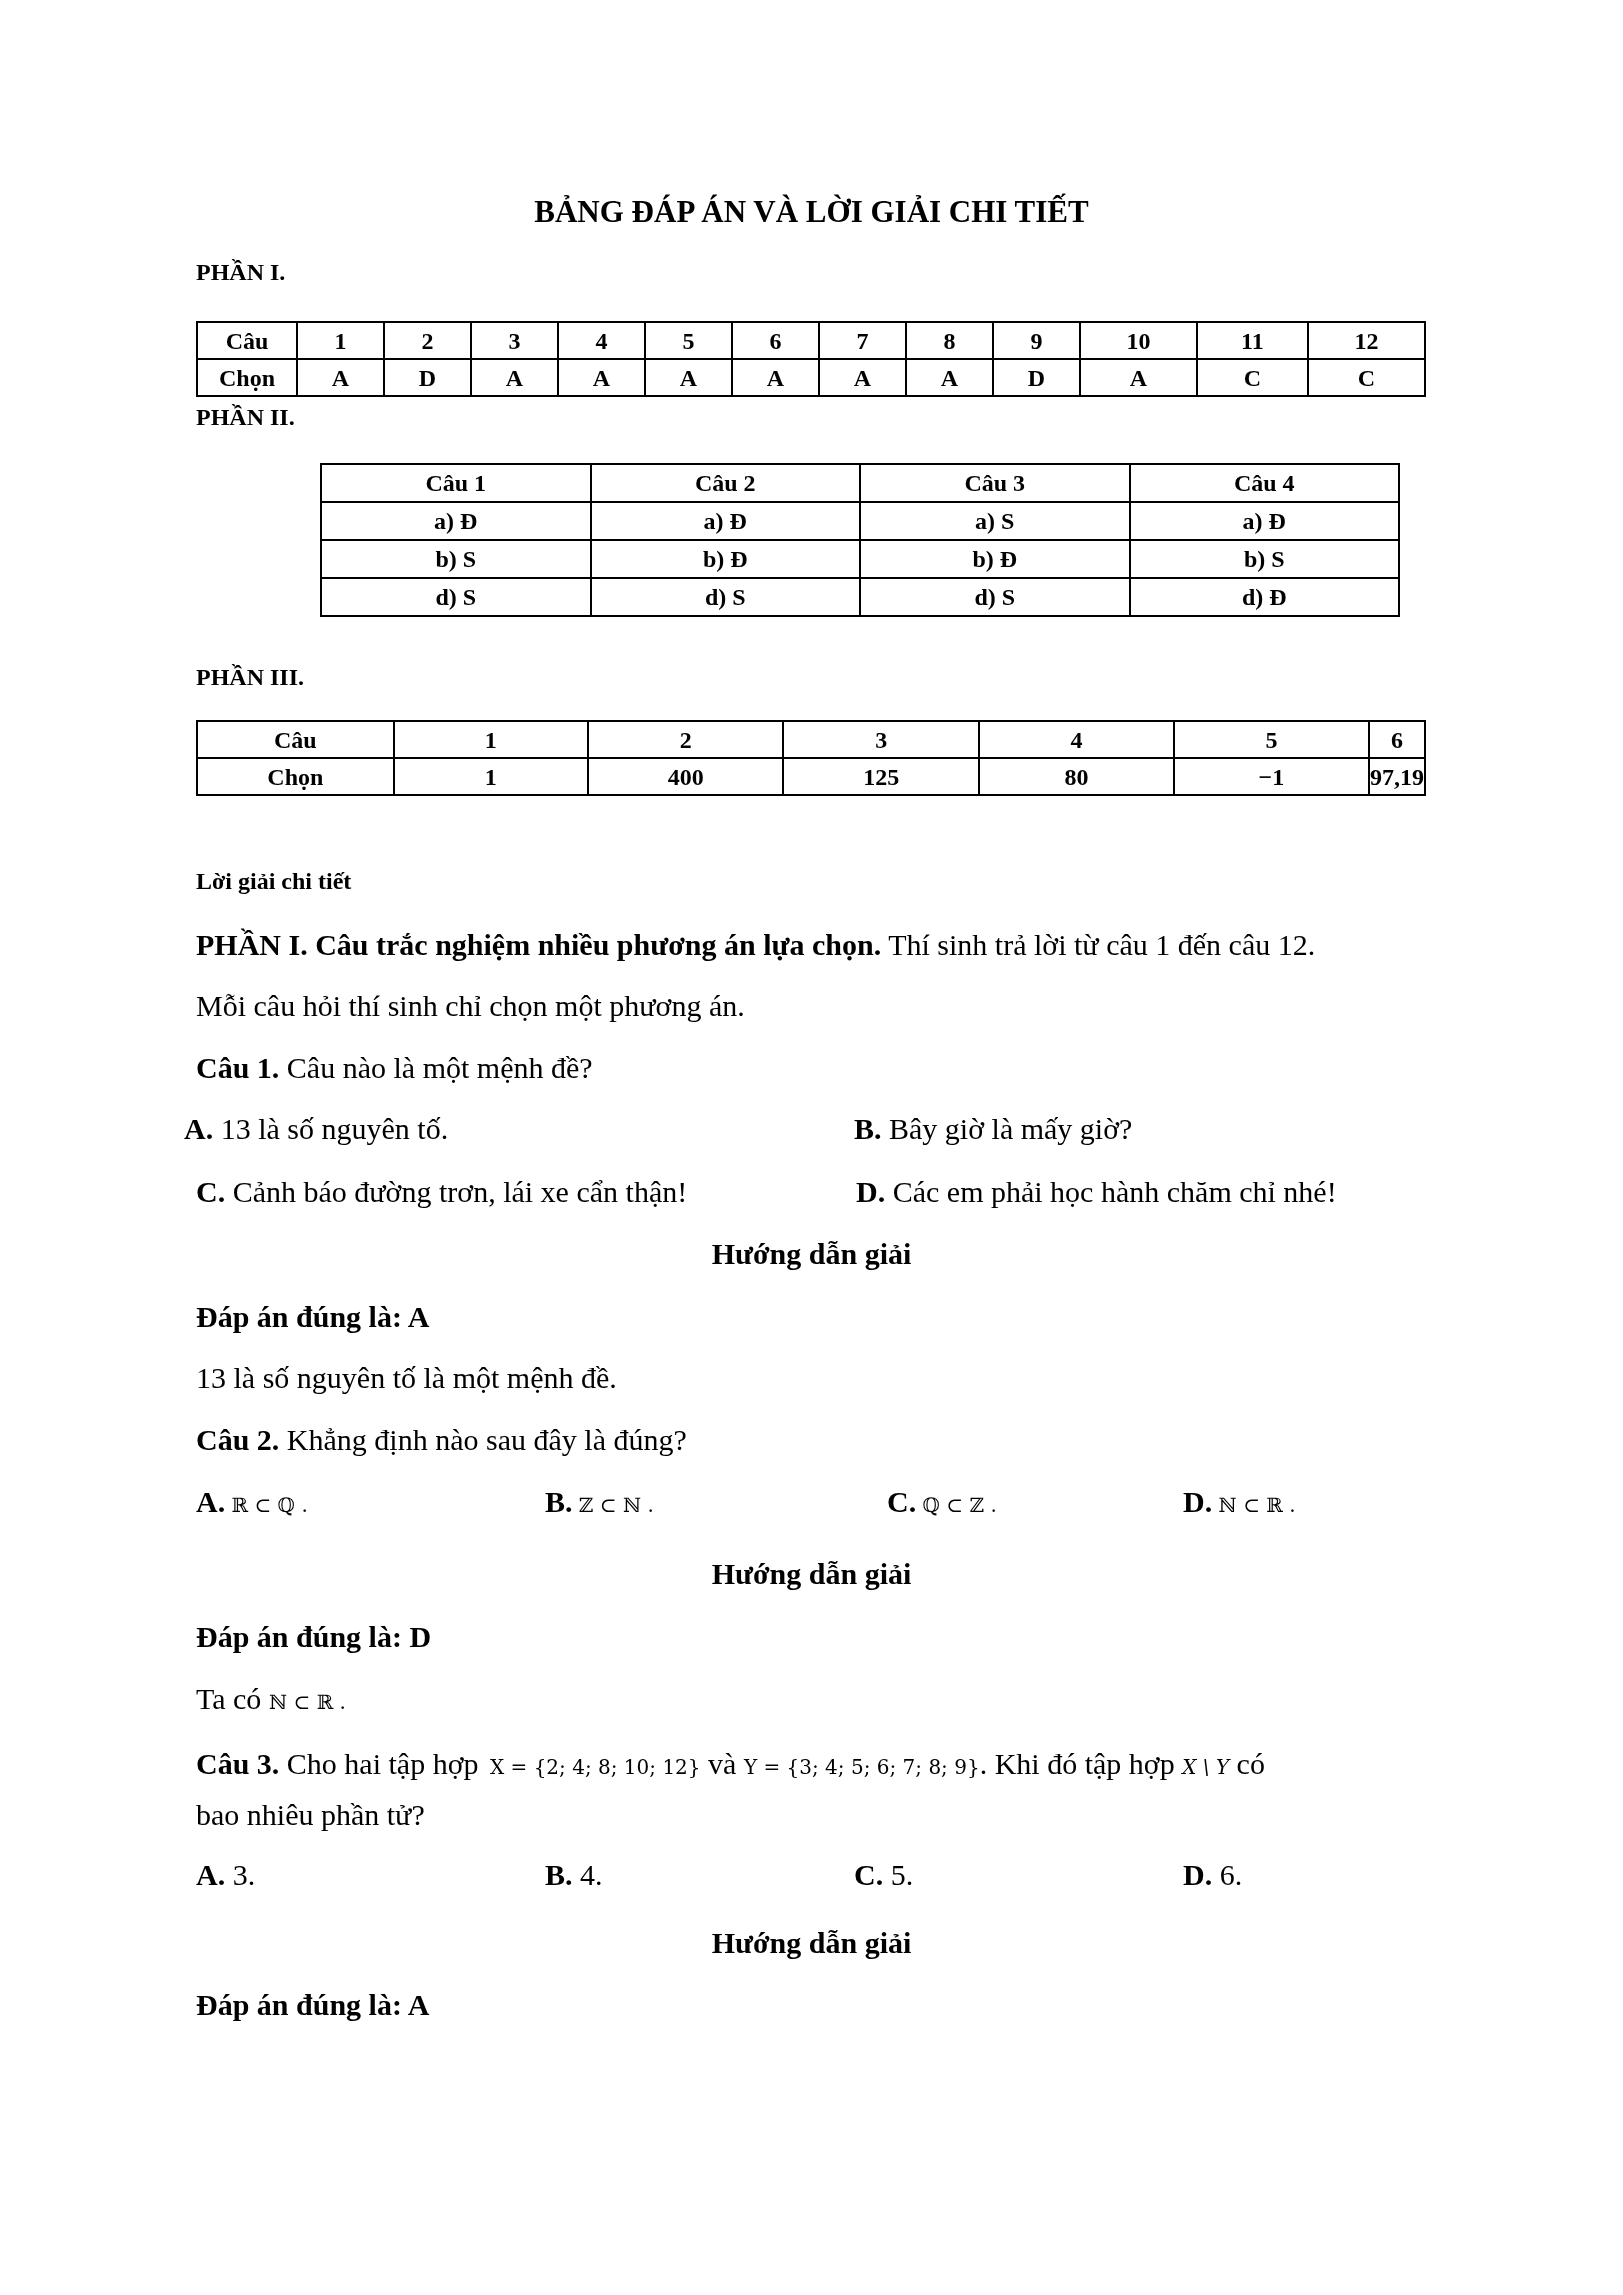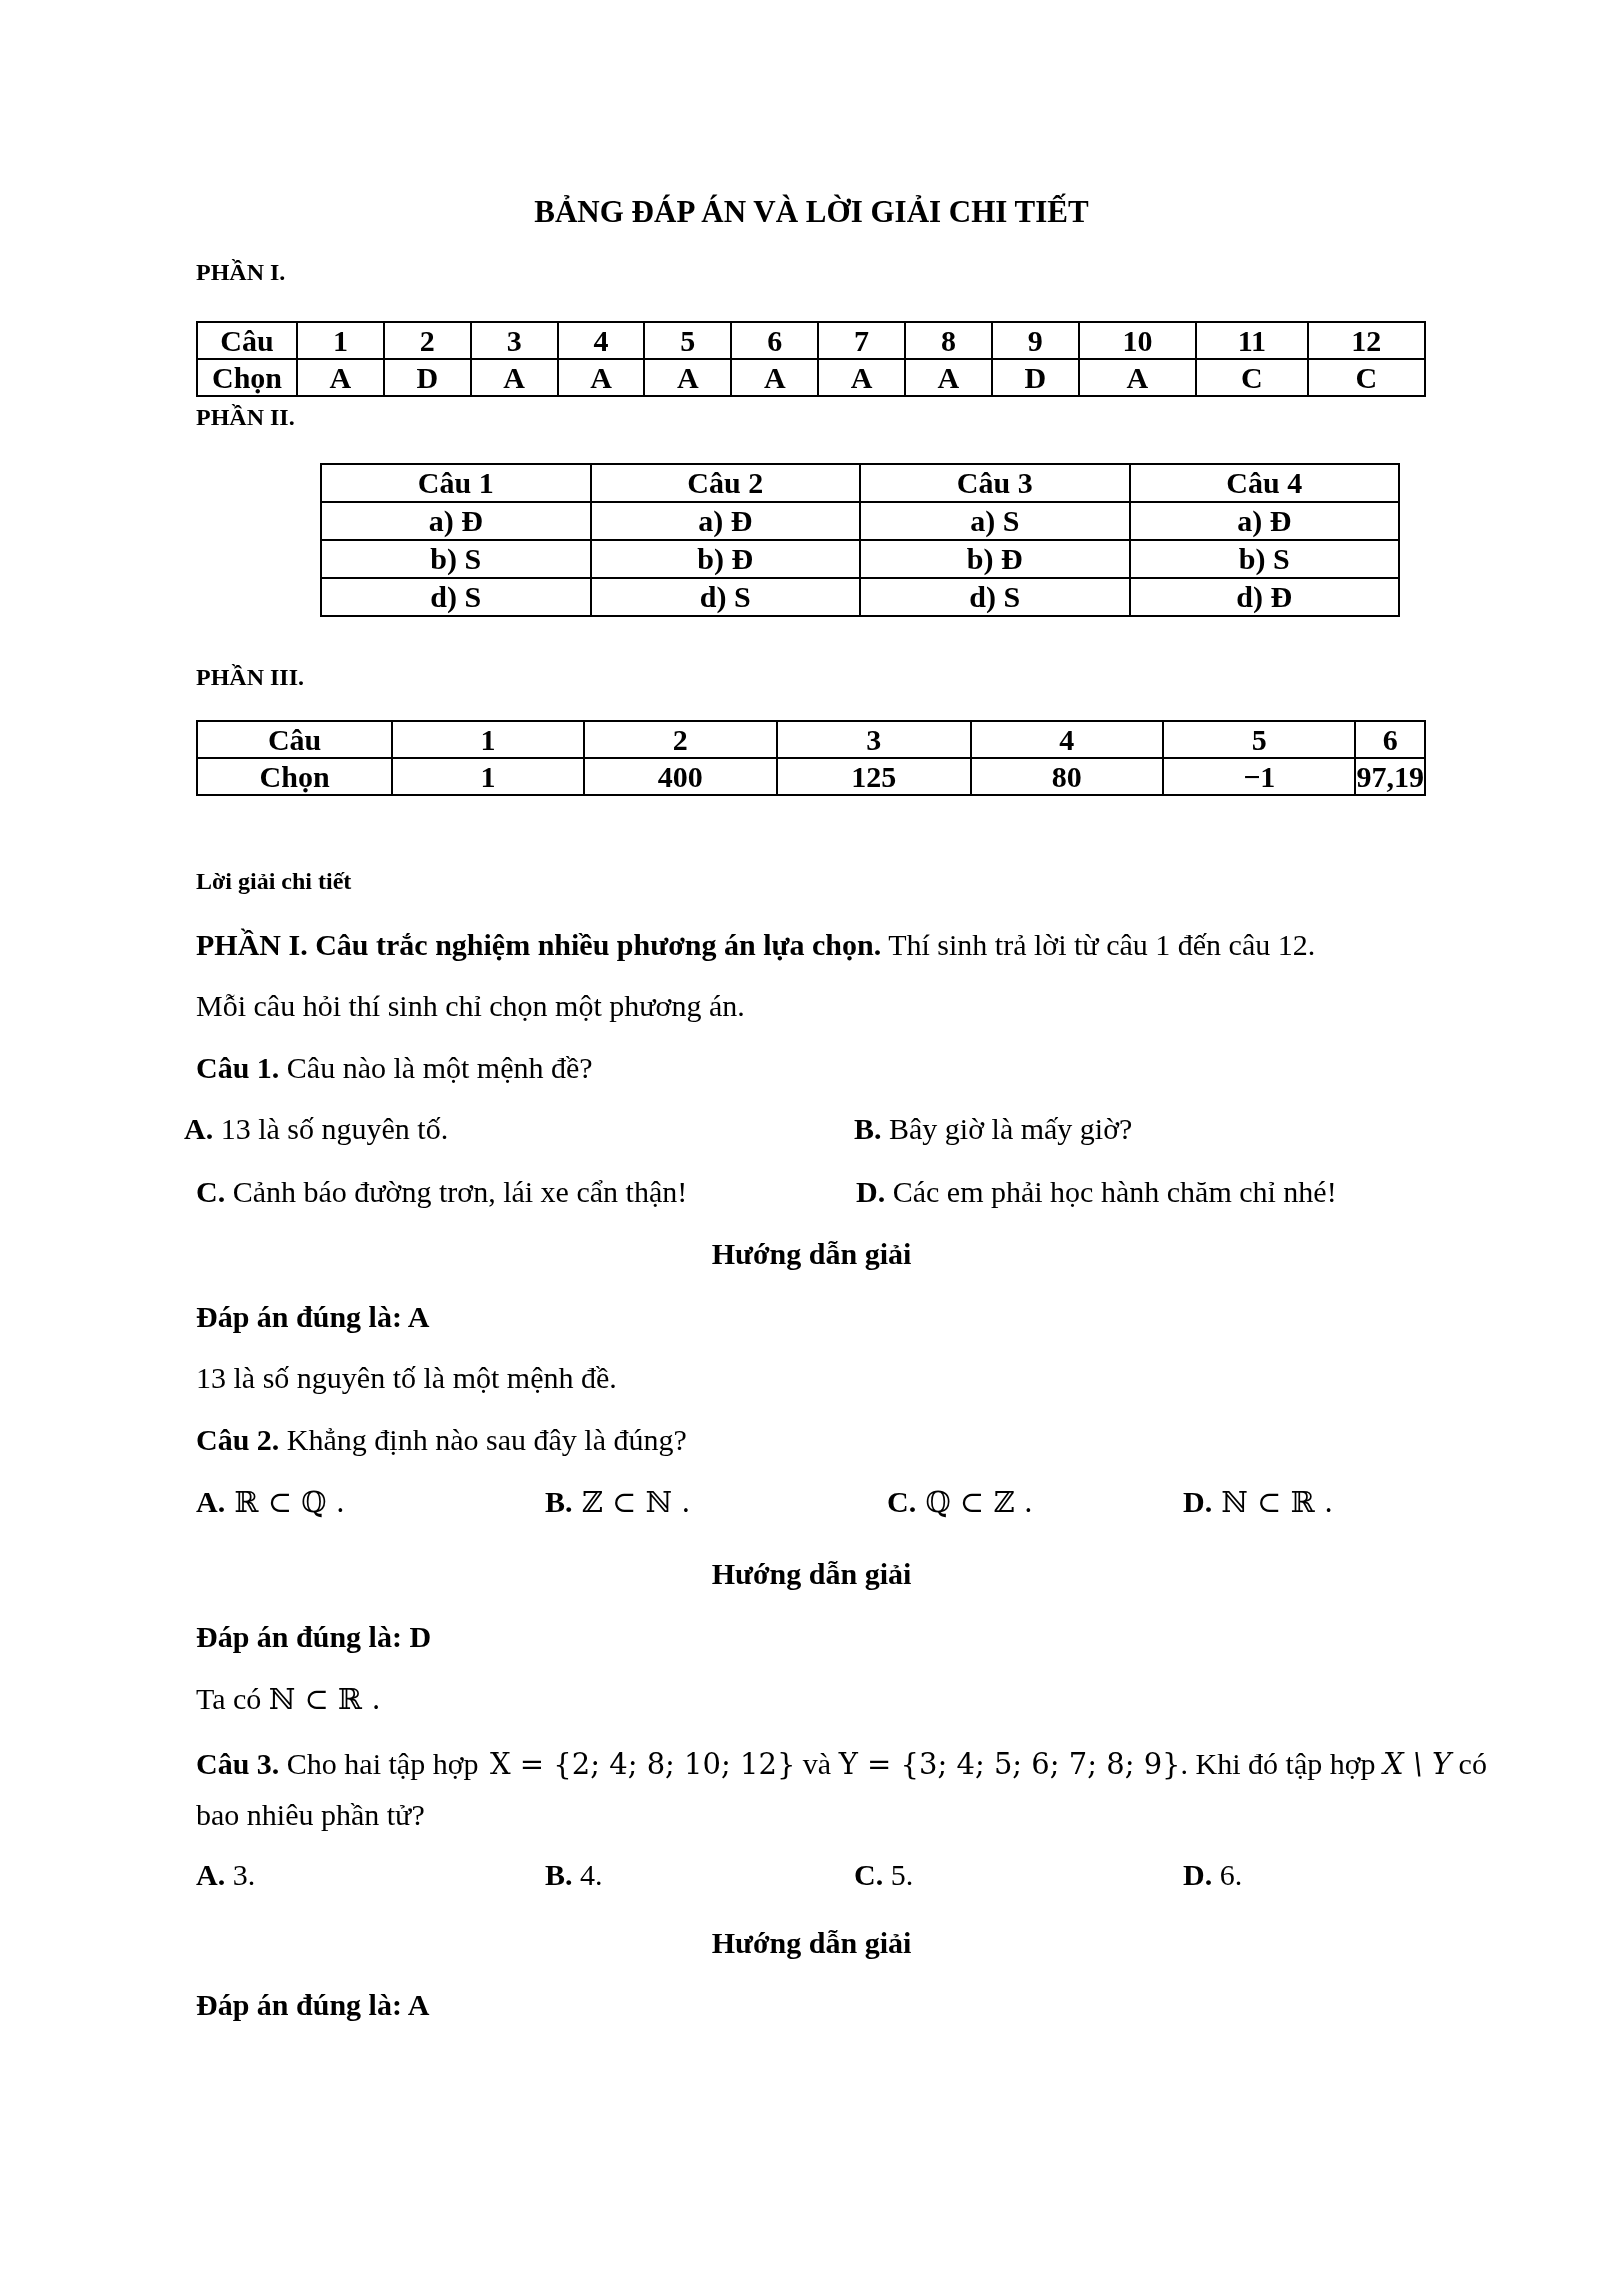--- a/index.html
+++ b/index.html
@@ -10,37 +10,37 @@
       font-size: 30px;
     }
     .abs { position: absolute; white-space: nowrap; }
     .b { font-weight: bold; }
     .center { text-align: center; }
     .title { left: 0; width: 1623px; top: 194px; font-size: 31px; font-weight: bold; text-align: center; }
     .heading { left: 196px; font-weight: bold; font-size: 24px; }
 
     table.ans {
       position: absolute; border-collapse: collapse;
-      font-weight: bold; font-size: 30px; text-align: center;
+      font-weight: bold; font-size: 24px; text-align: center;
     }
     table.ans td {
       border: 2px solid #000; padding: 0; line-height: 1;
       vertical-align: middle;
     }
     #t1 { left: 196px; top: 321px; width: 1230px; }
     #t1 td { height: 35px; }
     #t1 td.lbl { width: 98px; }
     #t2 { left: 320px; top: 463px; width: 1080px; }
     #t2 td { height: 36px; width: 25%; }
     #t3 { left: 196px; top: 720px; width: 1230px; }
     #t3 td { height: 35px; width: 16.66%; }
 
     .para { left: 196px; font-size: 30px; }
     .opt { font-size: 30px; }
-    .math { font-family: "DejaVu Serif", serif; font-size: 29px; }
+    .math { font-family: "DejaVu Serif", serif; font-size: 20px; }
     .mi { font-style: italic; }
   </style>
 </head>
 <body>
 
 <div class="abs title">BẢNG ĐÁP ÁN VÀ LỜI GIẢI CHI TIẾT</div>
 
 <div class="abs heading" style="top:259px;">PHẦN I.</div>
 
 <table id="t1" class="ans">

